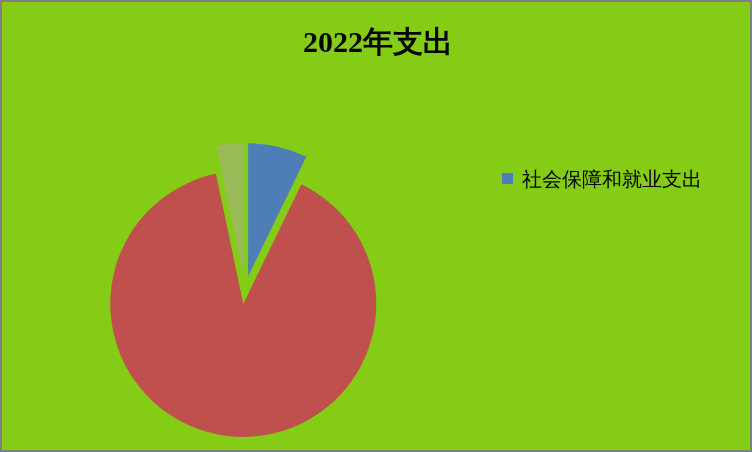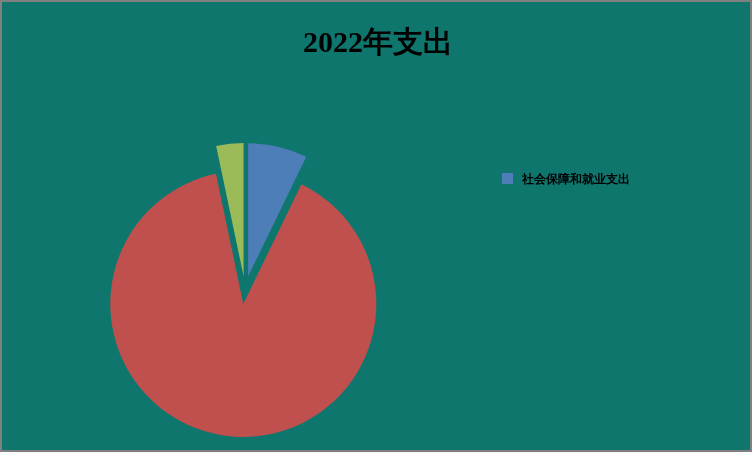--- a/index.html
+++ b/index.html
@@ -11,21 +11,21 @@
     width: 752px;
     height: 452px;
     font-family: "Liberation Serif", "DejaVu Serif", serif;
     background: #ffffff;
   }
   #chart-frame {
     position: relative;
     box-sizing: border-box;
     width: 752px;
     height: 452px;
-    background: #0f766e;
+    background: #84cc16;
     border: 2px solid #808080;
     overflow: hidden;
   }
   #chart-title {
     position: absolute;
     left: 0;
     top: 20px;
     width: 752px;
     text-align: center;
     font-family: "Liberation Serif", "DejaVu Serif", serif;
@@ -63,26 +63,25 @@
     position: absolute;
     left: 0px;
     top: 5px;
     width: 11px;
     height: 11px;
     display: block;
   }
   .legend-label {
     display: block;
     font-family: "Liberation Serif", "DejaVu Serif", serif;
-    font-size: 12px;
+    font-size: 20px;
     line-height: 22px;
     color: #000000;
     word-break: break-all;
     max-width: 208px;
-    font-weight: bold;
   }
 </style>
 </head>
 <body>
 
 <div id="chart-frame">
 
   <div id="chart-title">2022年支出</div>
 
   <div id="plot-area">

